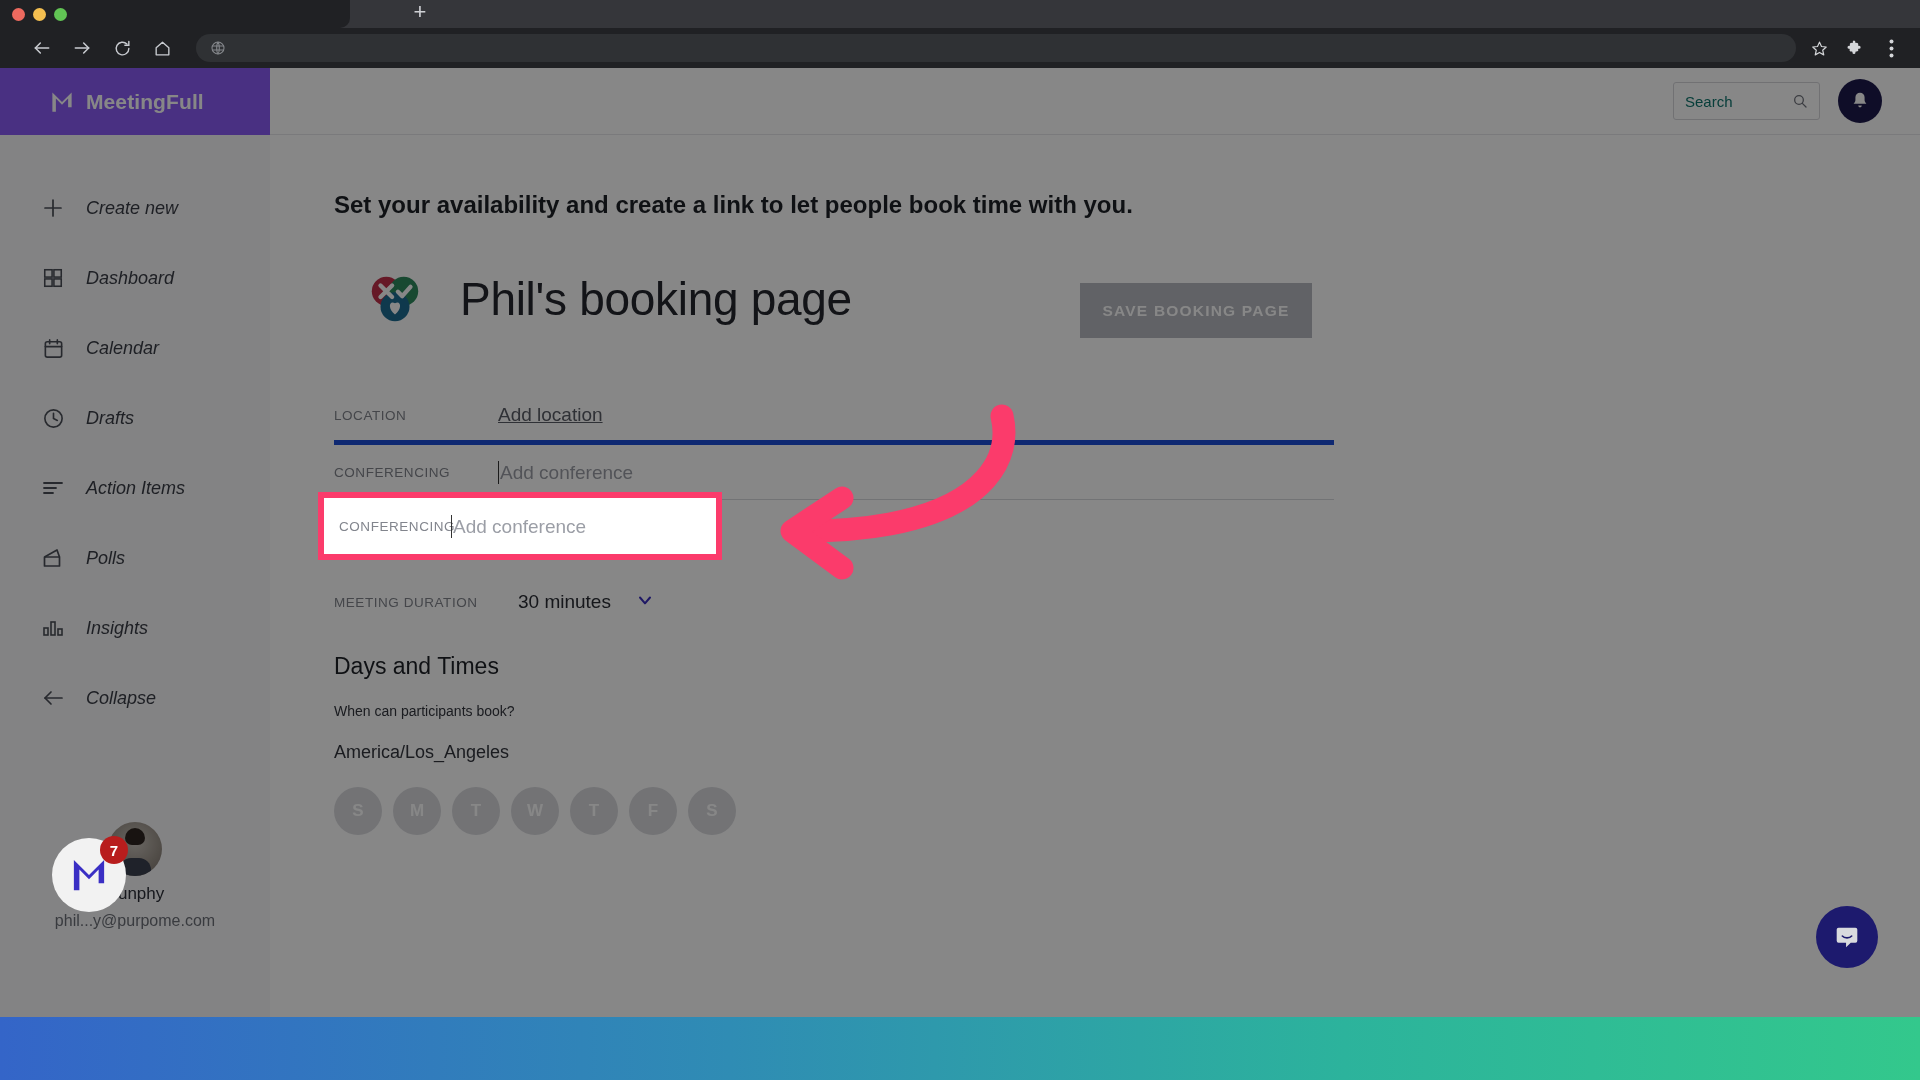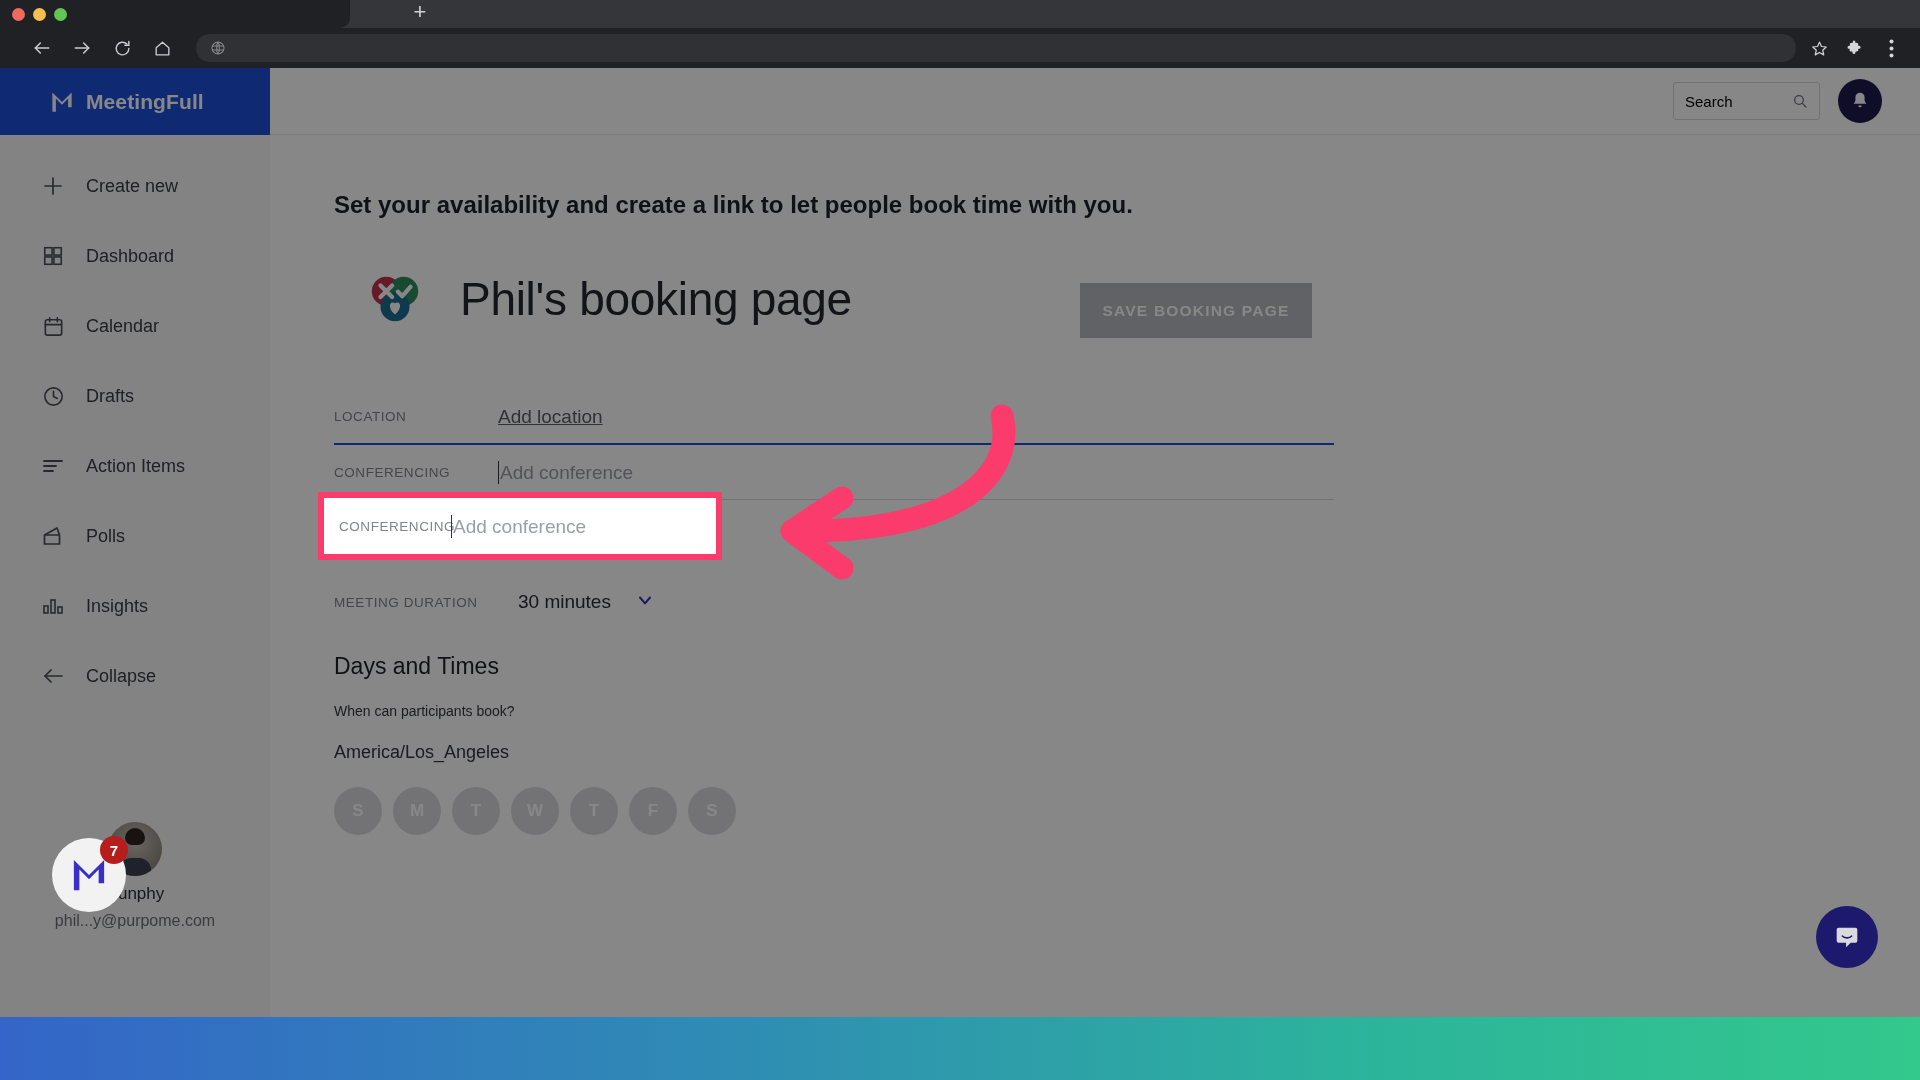--- a/index.html
+++ b/index.html
@@ -62,26 +62,26 @@
     background: rgba(0,0,0,0.47);
     z-index: 40; pointer-events: none;
   }
 
   
   .sidebar {
     position: absolute; left: 0; top: 0; width: 270px; height: 1012px;
     background: #f7f7f9;
   }
   .brand {
-    height: 67px; background: #1d4ed8;
+    height: 67px; background: #8b5cf6;
     display: flex; align-items: center; gap: 10px; padding-left: 48px;
   }
   .brand-logo { width: 28px; height: 28px; }
   .brand-name { color: #fff; font-size: 21px; font-weight: 700; letter-spacing: .1px; }
-  .nav-list { padding-top: 16px; }
+  .nav-list { padding-top: 38px; font-style: italic; }
   .nav-item {
     display: flex; align-items: center; gap: 20px;
     height: 70px; padding-left: 40px;
     color: #3a3d46; font-size: 18px;
   }
   .nav-item .ni-icon { width: 26px; height: 26px; display: flex; align-items: center; justify-content: center; flex: 0 0 26px; }
   .nav-item .ni-icon svg { display: block; }
 
   .user-block {
     position: absolute; left: 0; bottom: 150px; width: 270px;
@@ -122,21 +122,21 @@
     position: absolute; left: 270px; top: 0; right: 0; height: 67px;
     display: flex; align-items: center; justify-content: flex-end;
     padding-right: 38px; gap: 18px;
     border-bottom: 1px solid #e6e6ea; background: #fff;
   }
   .search-box {
     width: 147px; height: 38px; border: 1px solid #d5d6da; border-radius: 3px;
     display: flex; align-items: center; justify-content: space-between;
     padding: 0 11px; background: #fff;
   }
-  .search-box span { font-size: 15px; color: #000000; }
+  .search-box span { font-size: 15px; color: #0f766e; }
   .bell-btn {
     width: 44px; height: 44px; border-radius: 50%; background: #1d1a4d;
     display: flex; align-items: center; justify-content: center;
   }
 
   
   .content { position: absolute; left: 270px; top: 67px; right: 0; bottom: 0; background: #fff; }
   .intro {
     position: absolute; left: 64px; top: 56px;
     font-size: 24px; font-weight: 700; color: #1d2026;
@@ -153,21 +153,21 @@
   .save-btn {
     position: absolute; left: 810px; top: 148px;
     width: 232px; height: 55px; background: #b7b9c0;
     color: #fff; font-size: 15.5px; font-weight: 700; letter-spacing: 1.2px;
     display: flex; align-items: center; justify-content: center;
   }
 
   .field-row {
     position: absolute; left: 64px; width: 1000px; height: 55px;
     display: flex; align-items: center;
-    border-bottom: 2px solid #1d4ed8;
+    border-bottom: 5px solid #1d4ed8;
   }
   .field-row.loc { top: 255px; }
   .field-row.conf { top: 310px; border-bottom: 1px solid #d8d9de; }
   .field-label {
     width: 164px; font-size: 13.5px; letter-spacing: .55px;
     color: #82858d; font-weight: 400;
   }
   .field-link {
     font-size: 19px; color: #5a5d66; text-decoration: underline;
   }

